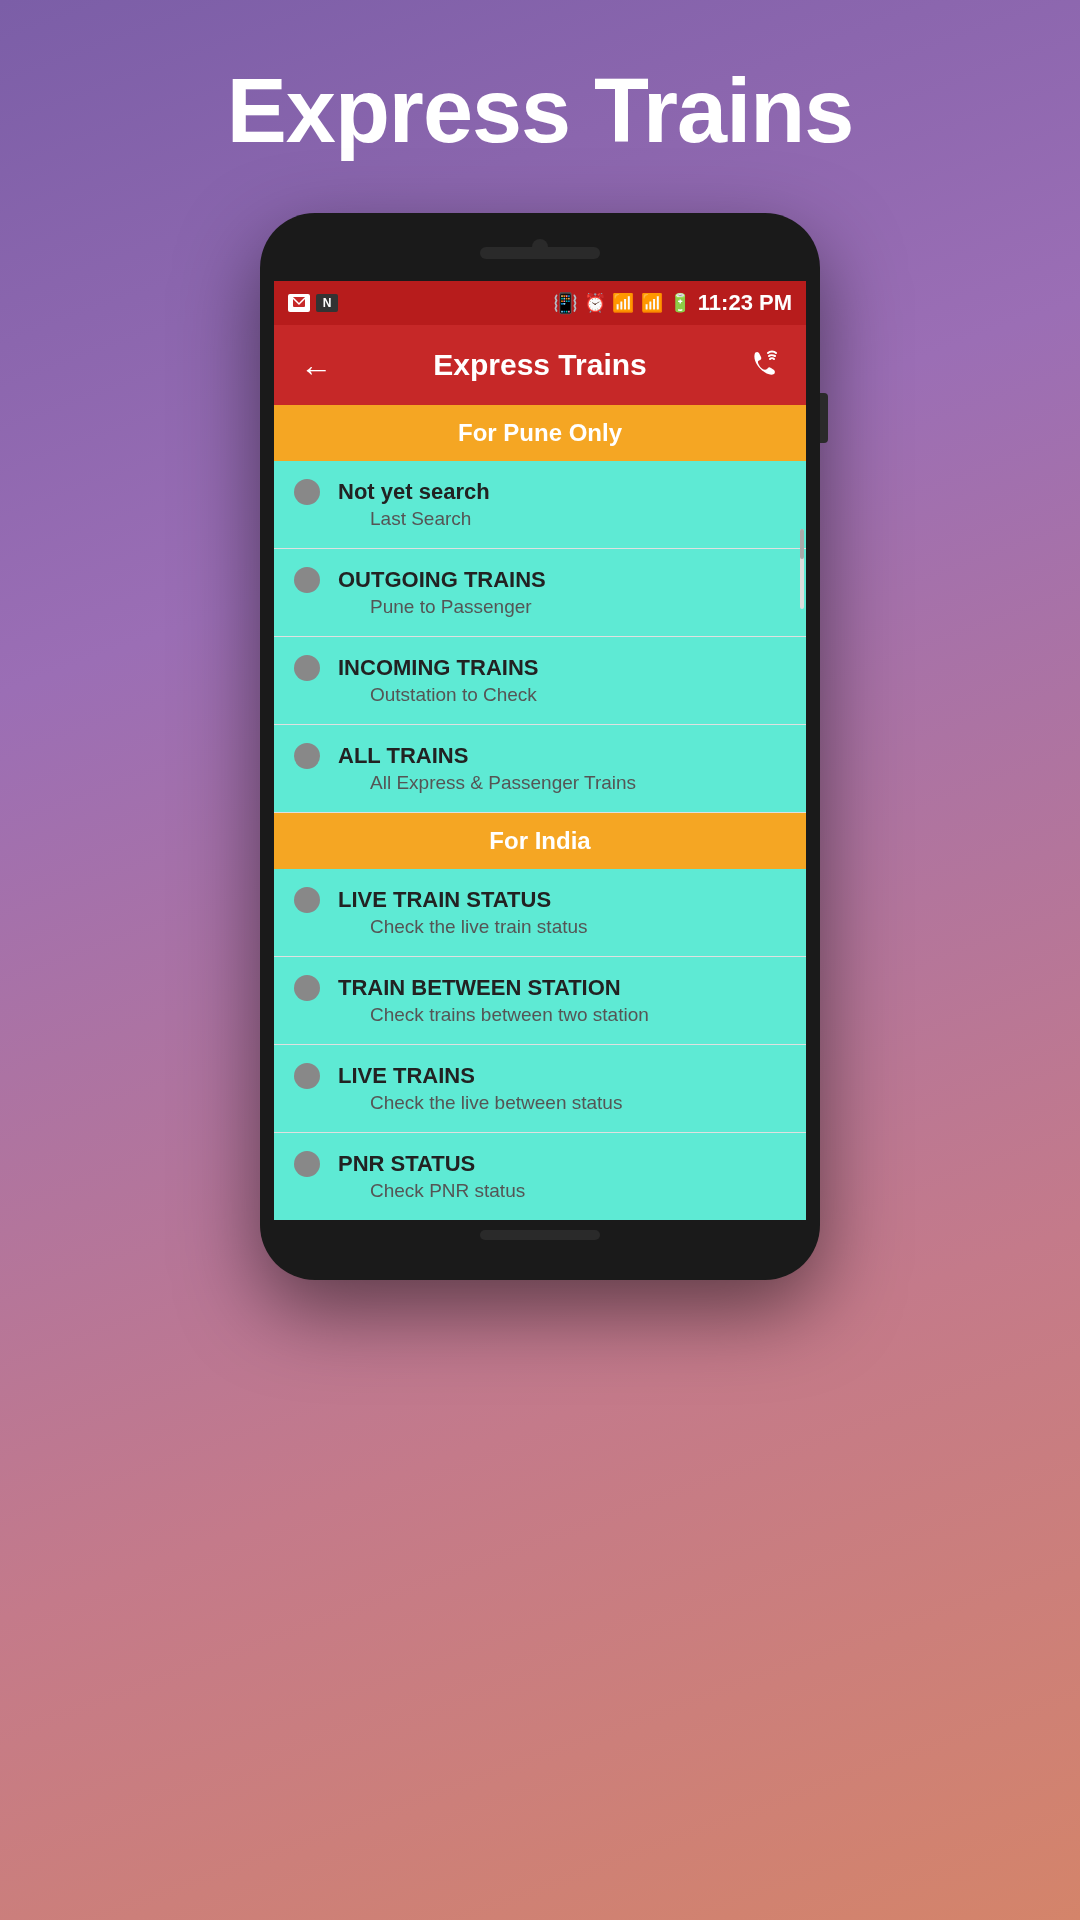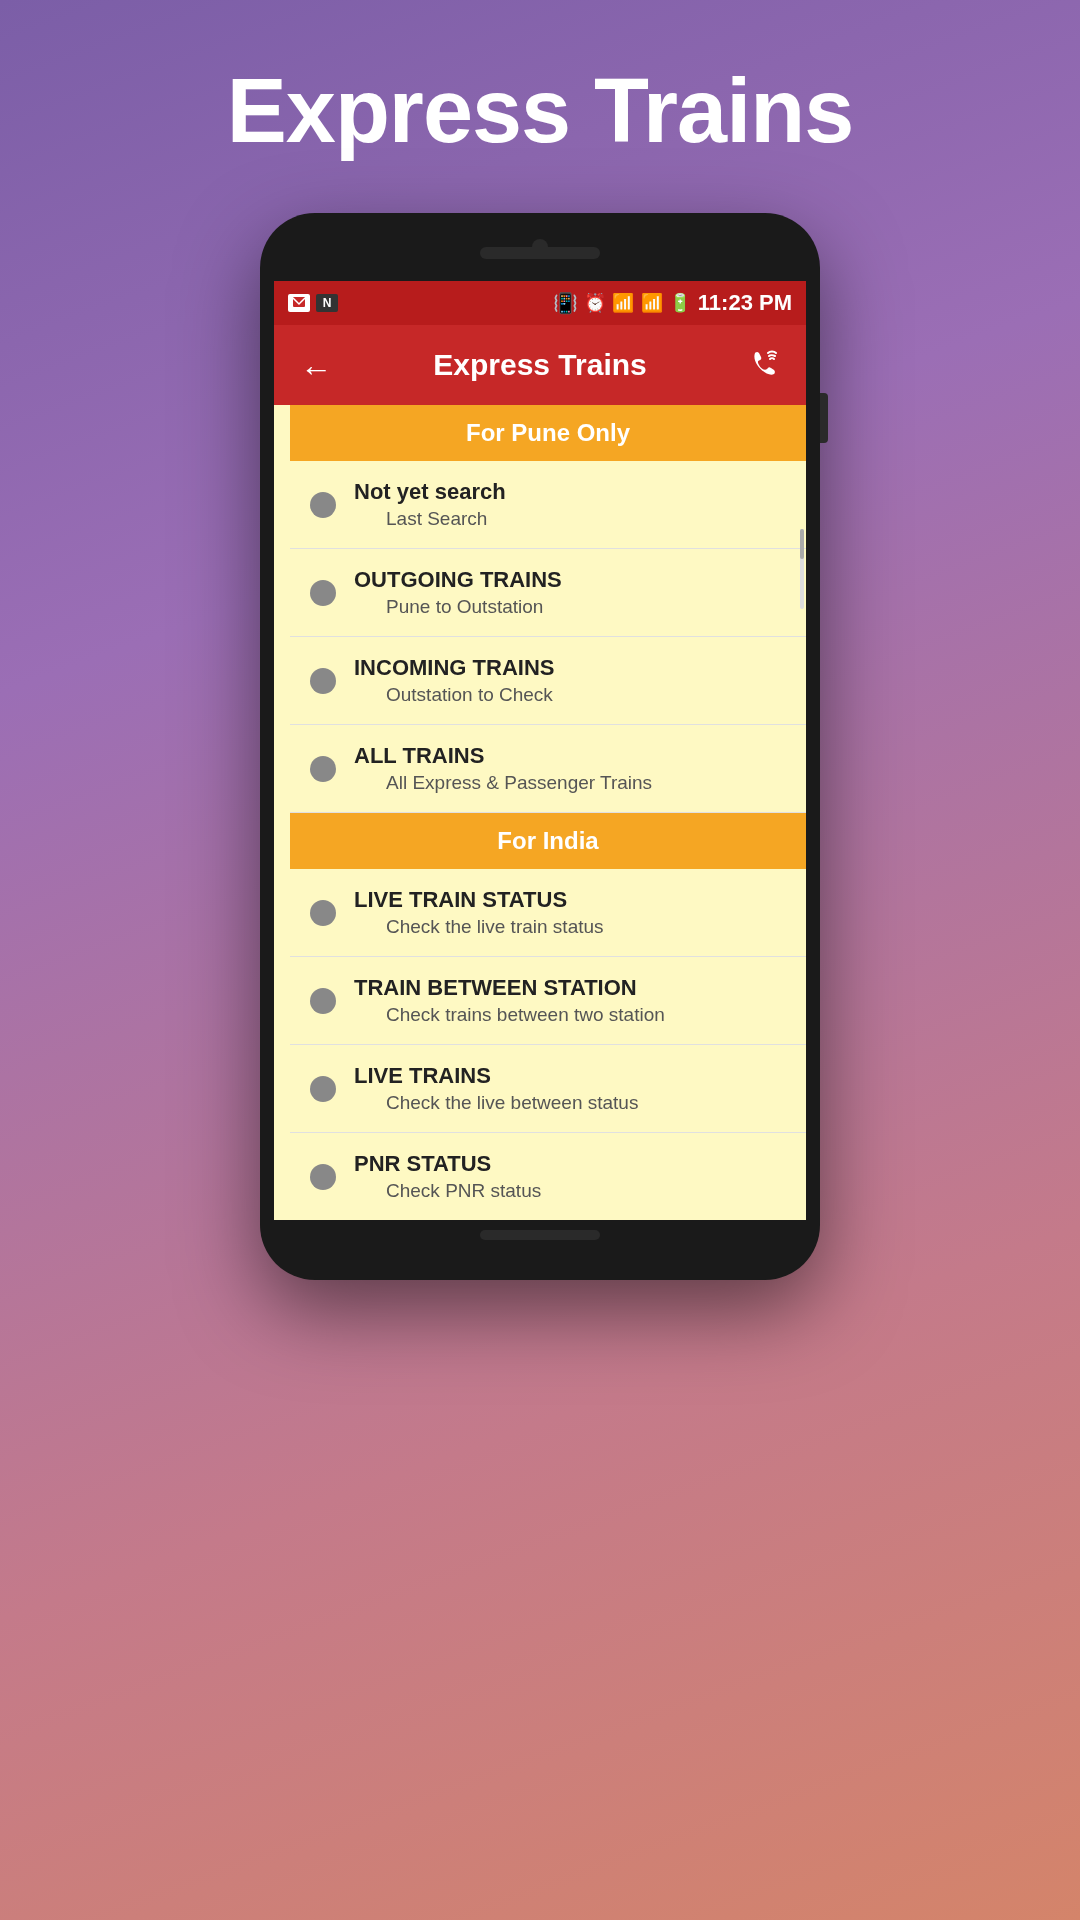--- a/index.html
+++ b/index.html
@@ -146,38 +146,37 @@
 
     .app-bar-phone {
       color: white;
       font-size: 30px;
       width: 44px;
       text-align: center;
     }
 
     
     .content {
-      background: #fef9c3;
+      background: #5eead4;
       flex: 1;
       overflow: hidden;
-      padding-left: 16px;
     }
 
     .section-header {
       background: #f5a623;
       padding: 14px 20px;
       text-align: center;
       color: white;
       font-size: 24px;
       font-weight: bold;
     }
 
     .list-item {
       display: flex;
-      align-items: center;
+      align-items: flex-start;
       padding: 18px 20px;
       border-bottom: 1px solid #e0e0e0;
       cursor: pointer;
     }
 
     .list-item:last-child {
       border-bottom: none;
     }
 
     .radio-dot {
@@ -315,21 +314,21 @@
       <div class="item-text">
         <span class="item-title">Not yet search</span>
         <span class="item-subtitle">Last Search</span>
       </div>
     </div>
 
     <div class="list-item">
       <div class="radio-dot"></div>
       <div class="item-text">
         <span class="item-title">OUTGOING TRAINS</span>
-        <span class="item-subtitle">Pune to Outstation</span>
+        <span class="item-subtitle">Pune to Passenger</span>
       </div>
     </div>
 
     <div class="list-item">
       <div class="radio-dot"></div>
       <div class="item-text">
         <span class="item-title">INCOMING TRAINS</span>
         <span class="item-subtitle">Outstation to Check</span>
       </div>
     </div>

